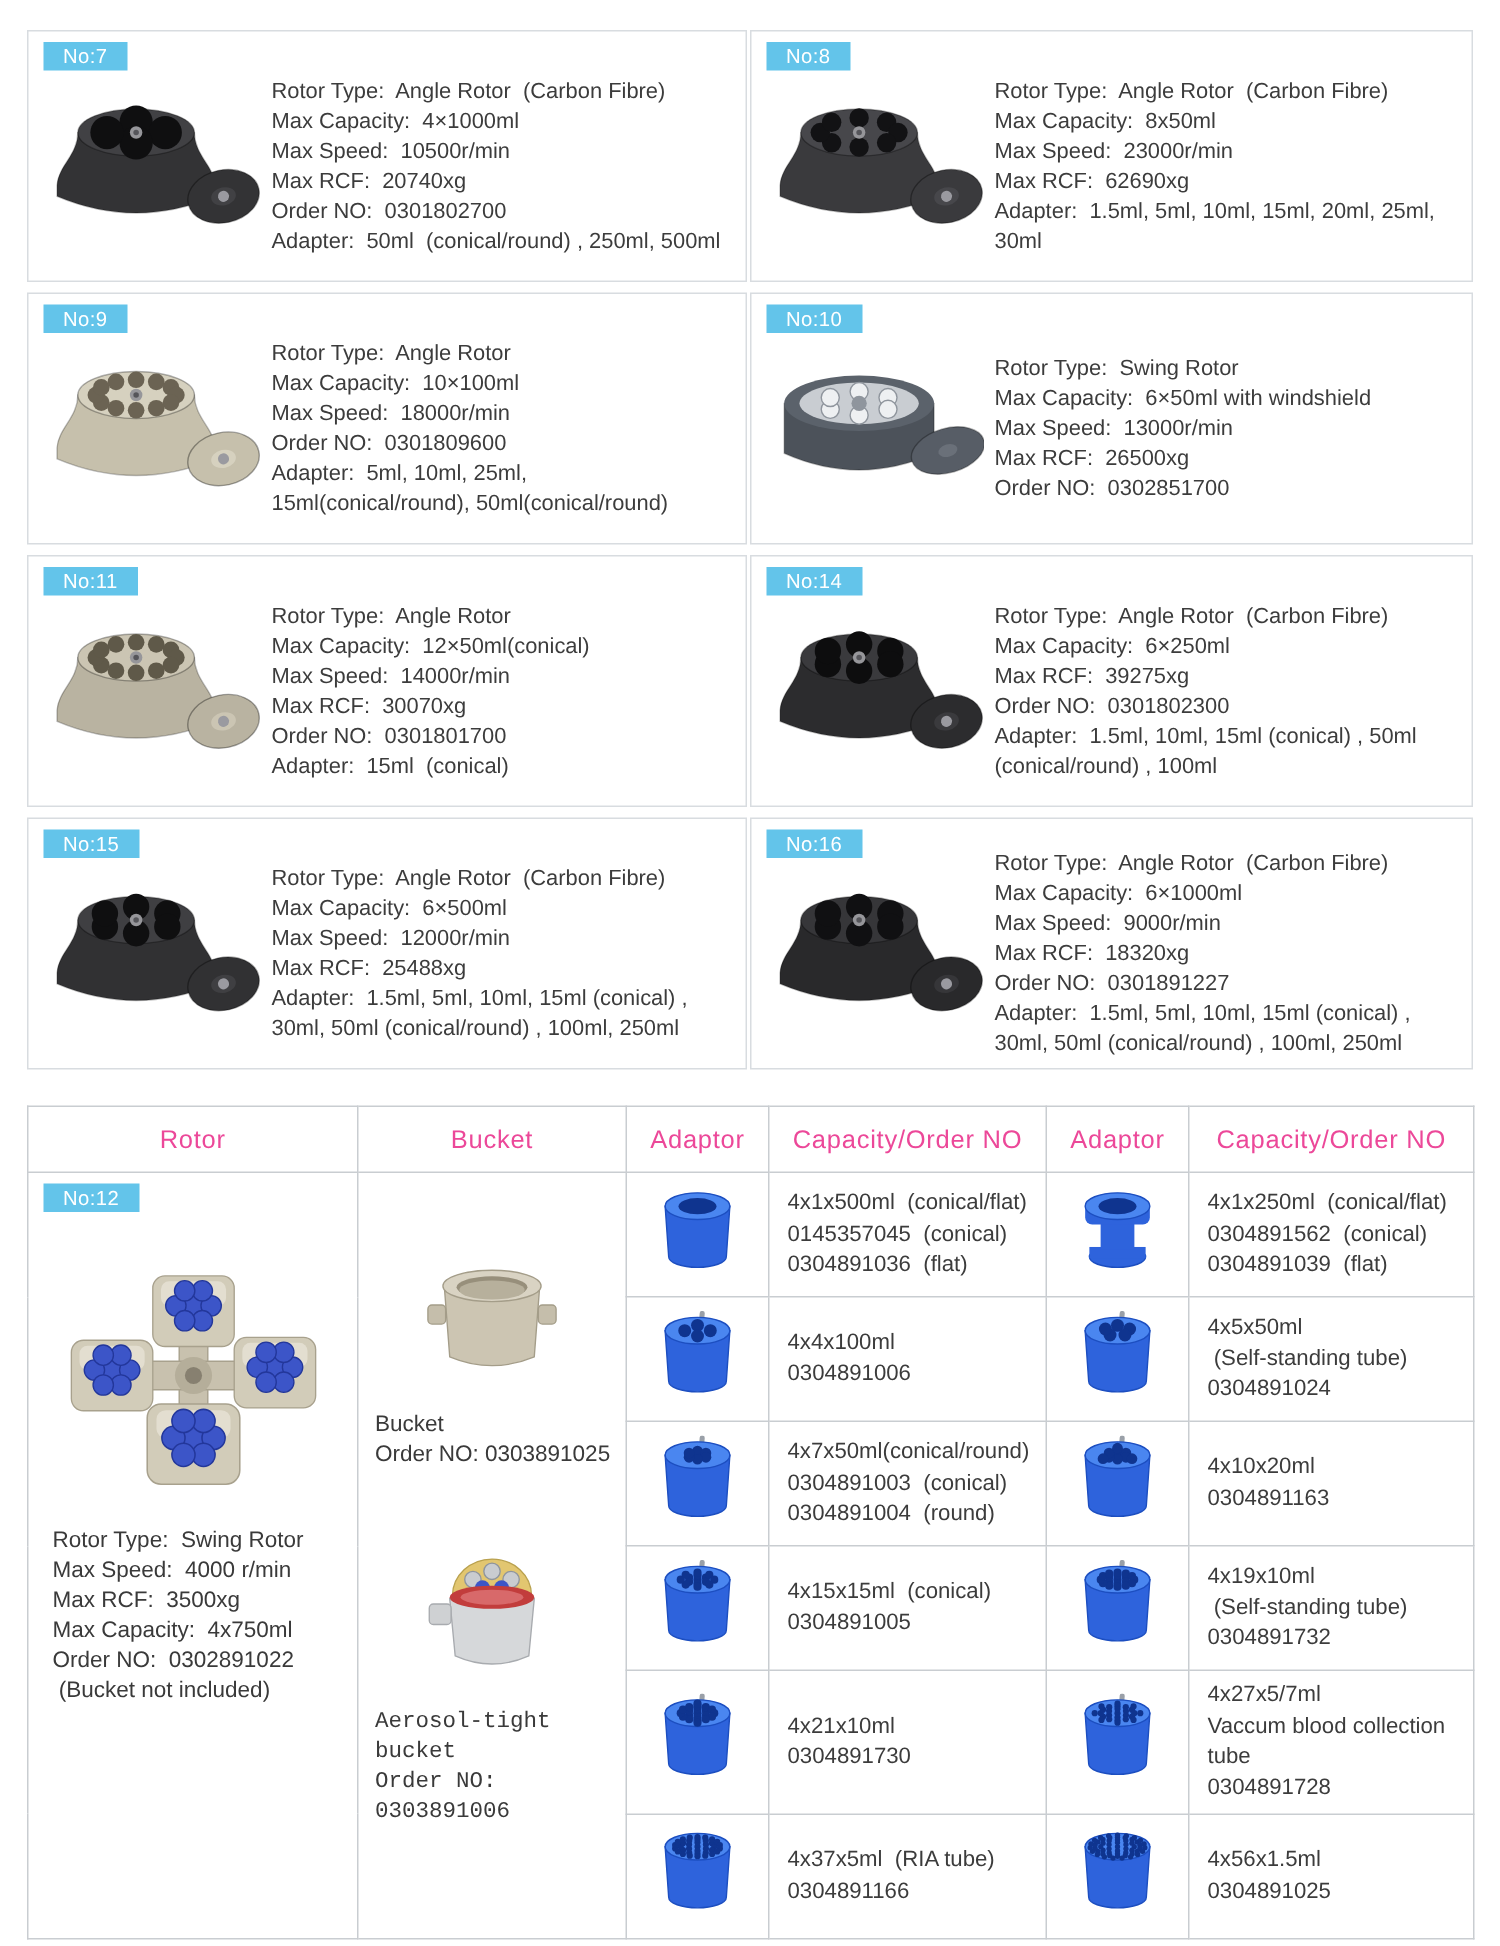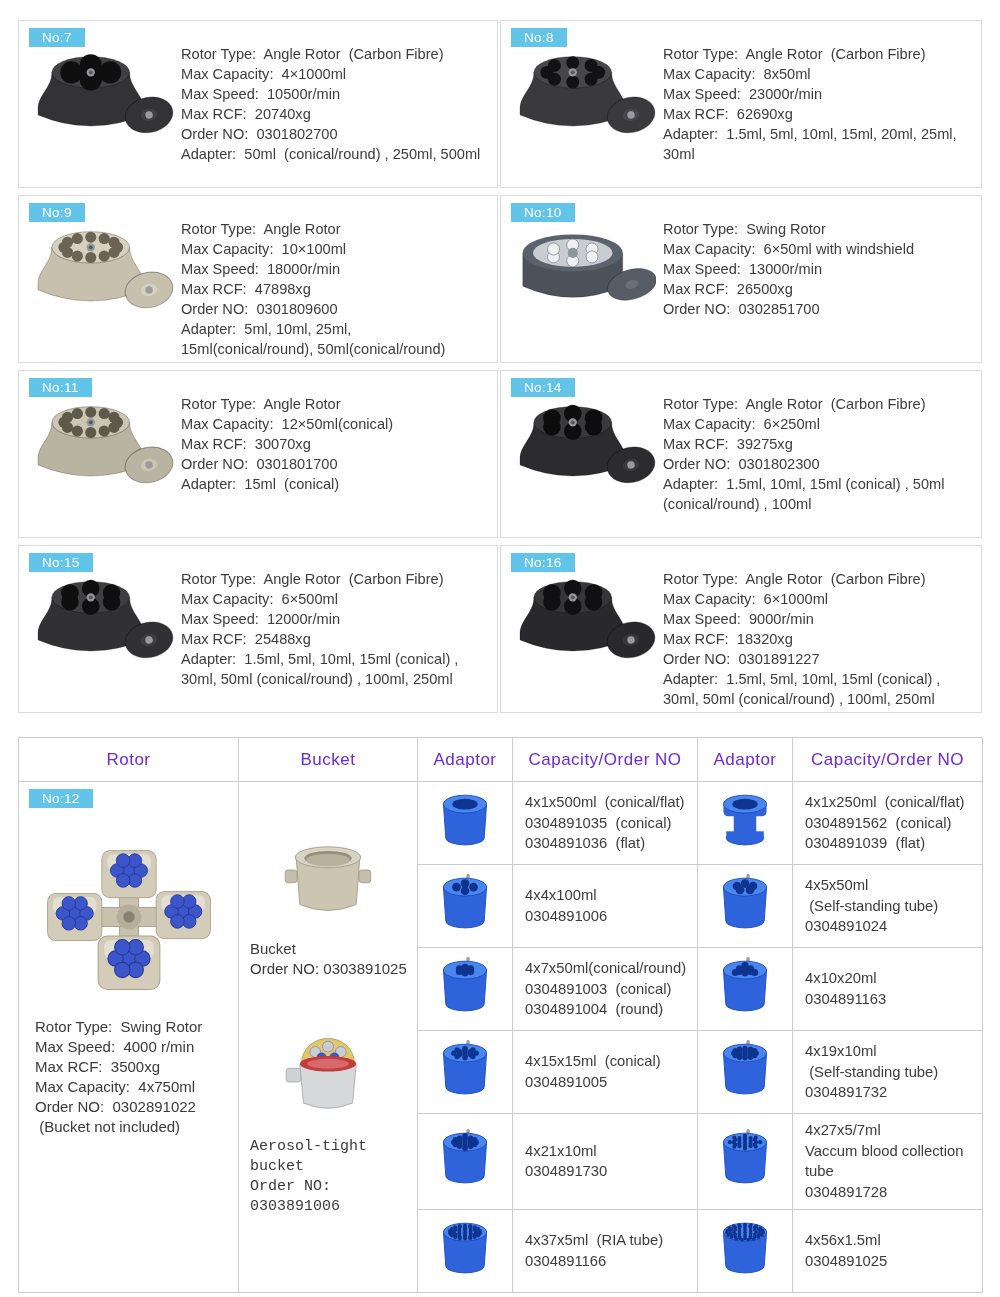--- a/index.html
+++ b/index.html
@@ -2,31 +2,31 @@
 <html><head>
 <meta charset="utf-8">
 <style>
   html,body{margin:0;padding:0;background:#fff;}
   body{width:1000px;font-family:"Liberation Sans",sans-serif;color:#3a3a3a;}
   .page{padding:20px 18px 14px 18px;box-sizing:border-box;width:1000px;}
 
   
   .cards{display:grid;grid-template-columns:480px 482px;column-gap:2px;row-gap:7px;}
   .card{position:relative;border:1px solid #d8dce0;box-sizing:border-box;height:168px;
-        display:flex;align-items:flex-start;padding:10px 6px 8px 6px;background:#fff;}
+        display:flex;align-items:center;padding:10px 6px 8px 6px;background:#fff;}
   .badge{position:absolute;top:7px;left:10px;background:#63c4ea;color:#fff;
          font-size:13.5px;padding:2px 13px;letter-spacing:.3px;}
   .card figure{margin:0;width:150px;flex:0 0 150px;display:flex;justify-content:center;align-items:center;}
   .specs{flex:1;font-size:14.6px;line-height:1.37;color:#3c3c3c;padding:14px 4px 0 6px;}
   .specs p{margin:0;white-space:pre-wrap;}
 
   
   table.spec{border-collapse:collapse;table-layout:fixed;width:964px;margin-top:24px;background:#fff;}
   table.spec th,table.spec td{border:1px solid #c9cdd1;box-sizing:border-box;}
-  table.spec th{height:44px;font-weight:400;font-size:17px;color:#6d28d9;letter-spacing:.5px;}
+  table.spec th{height:44px;font-weight:400;font-size:17px;color:#ec4899;letter-spacing:.5px;}
   td.ad{text-align:center;vertical-align:middle;height:83px;}
   td.cap{font-size:14.8px;color:#3c3c3c;padding:6px 8px 6px 12px;vertical-align:middle;line-height:1.4;}
   td.cap p{margin:0;white-space:pre-wrap;}
   td.rotor-cell{position:relative;vertical-align:top;}
   td.rotor-cell .r12{display:block;margin:48px auto 0;}
   td.rotor-cell .rlines{margin-top:14px;padding:0 6px 0 15px;font-size:15px;line-height:1.33;}
   td.rotor-cell .rlines p{margin:0;white-space:pre-wrap;}
   td.bucket-cell{vertical-align:top;}
   .bgroup{text-align:center;}
   .bgroup.g0{margin-top:56px;}
@@ -122,21 +122,20 @@
               <ellipse cx="133" cy="88" rx="26" ry="19" fill="#c6c0ac" stroke="rgba(0,0,0,.35)"></ellipse>
               <ellipse cx="133" cy="88" rx="9" ry="6.5" fill="#d6d1bf"></ellipse>
               <circle cx="133" cy="88" r="4" fill="#9a9aa0"></circle>
             </g>
           </svg>
         </figure>
         <div class="specs">
           <p>Rotor Type:  Angle Rotor</p>
           <p>Max Capacity:  10×100ml</p>
           <p>Max Speed:  18000r/min</p>
-          <p>Max RCF:  47898xg</p>
           <p>Order NO:  0301809600</p>
           <p>Adapter:  5ml, 10ml, 25ml, 15ml(conical/round), 50ml(conical/round)</p>
         </div>
       </section>
       <section class="card">
         <span class="badge">No:10</span>
         <figure>
           <svg width="148" height="116" viewBox="0 0 160 120">
             <path d="M16,48 L16,84 Q70,108 124,84 L124,48 Z" fill="#4c525a" stroke="rgba(0,0,0,.25)"></path>
             <ellipse cx="70" cy="48" rx="54" ry="20" fill="#5b626b"></ellipse>
@@ -185,20 +184,21 @@
             <g transform="rotate(-12 133 88)">
               <ellipse cx="133" cy="88" rx="26" ry="19" fill="#b9b3a1" stroke="rgba(0,0,0,.35)"></ellipse>
               <ellipse cx="133" cy="88" rx="9" ry="6.5" fill="#cbc5b3"></ellipse>
               <circle cx="133" cy="88" r="4" fill="#9a9aa0"></circle>
             </g>
           </svg>
         </figure>
         <div class="specs">
           <p>Rotor Type:  Angle Rotor</p>
           <p>Max Capacity:  12×50ml(conical)</p>
+          <p>Max Speed:  14000r/min</p>
           <p>Max RCF:  30070xg</p>
           <p>Order NO:  0301801700</p>
           <p>Adapter:  15ml  (conical)</p>
         </div>
       </section>
       <section class="card">
         <span class="badge">No:14</span>
         <figure>
           <svg width="148" height="116" viewBox="0 0 160 120">
             <path d="M28,42 C28,58 14,66 13,80 L13,88 Q70,112 127,88 L127,80 C126,66 112,58 112,42 Z" fill="#2c2c2e" stroke="rgba(0,0,0,.25)"></path>
@@ -399,21 +399,21 @@
                   <p>Order NO:  0303891006</p>
                 </div></div>
             </td>
             <td class="ad"><span><svg width="66" height="60" viewBox="0 0 70 64">
                   <path d="M12,14 L14.5,50 A20.5,7.5 0 0 0 55.5,50 L58,14 Z" fill="#2e63dc" stroke="#1c4ec0"></path>
                   <ellipse cx="35" cy="14" rx="23" ry="9.5" fill="#4a86f0" stroke="#1c4ec0"></ellipse>
                   <ellipse cx="35" cy="14" rx="13.5" ry="5.8" fill="#0f348f"></ellipse>
                 </svg></span></td>
             <td class="cap">
               <p>4x1x500ml  (conical/flat)</p>
-              <p>0304891035  (conical)</p>
+              <p>0145357045  (conical)</p>
               <p>0304891036  (flat)</p>
             </td>
             <td class="ad"><span><svg width="66" height="60" viewBox="0 0 70 64">
                   <ellipse cx="35" cy="50" rx="20" ry="7.5" fill="#2e63dc" stroke="#1c4ec0"></ellipse>
                   <rect x="15" y="43" width="40" height="8" fill="#2e63dc"></rect>
                   <rect x="23" y="25" width="24" height="20" fill="#2e63dc"></rect>
                   <rect x="12" y="12" width="46" height="15" rx="5" fill="#2e63dc"></rect>
                   <ellipse cx="35" cy="14" rx="23" ry="9.5" fill="#4a86f0" stroke="#1c4ec0"></ellipse>
                   <ellipse cx="35" cy="14" rx="13.5" ry="5.8" fill="#0f348f"></ellipse>
                 </svg></span></td>

